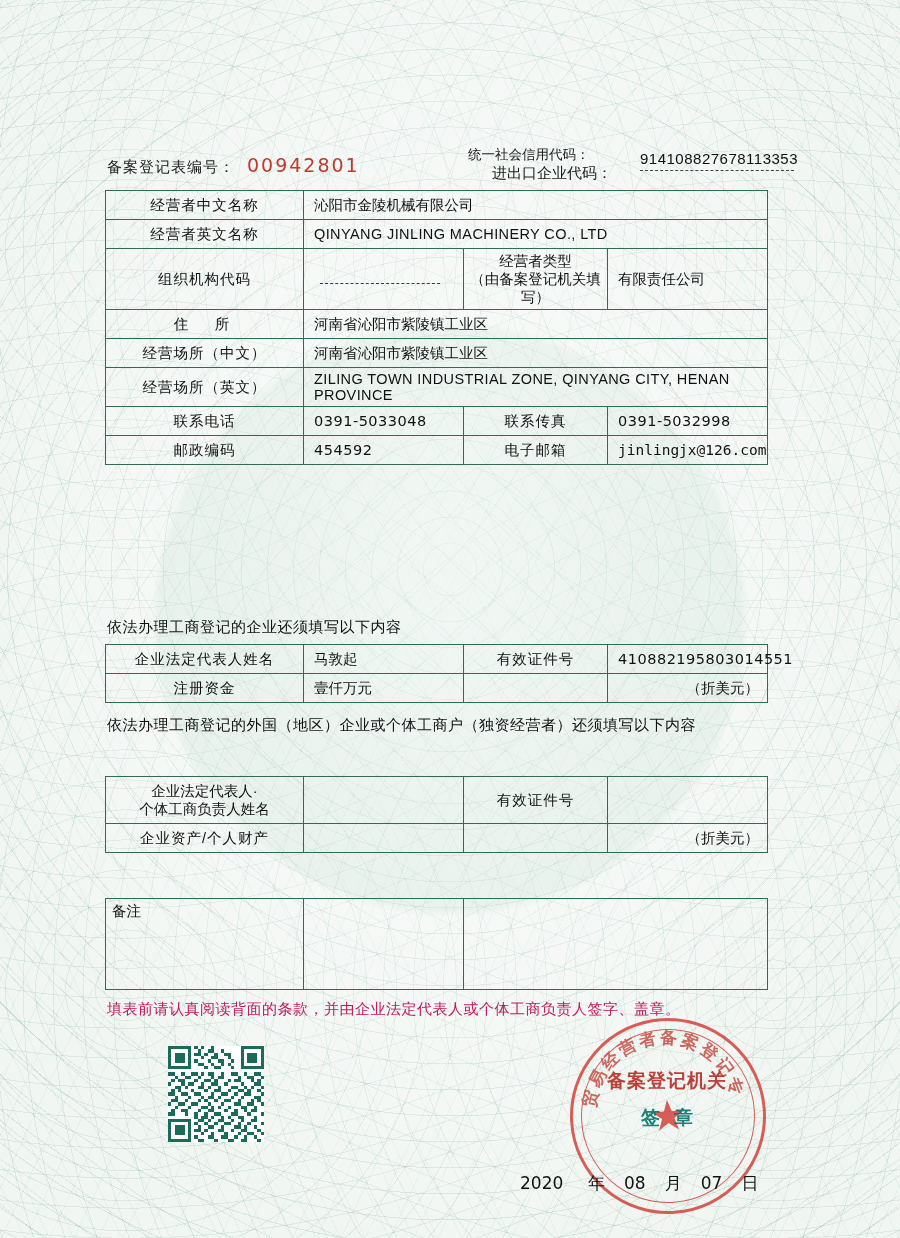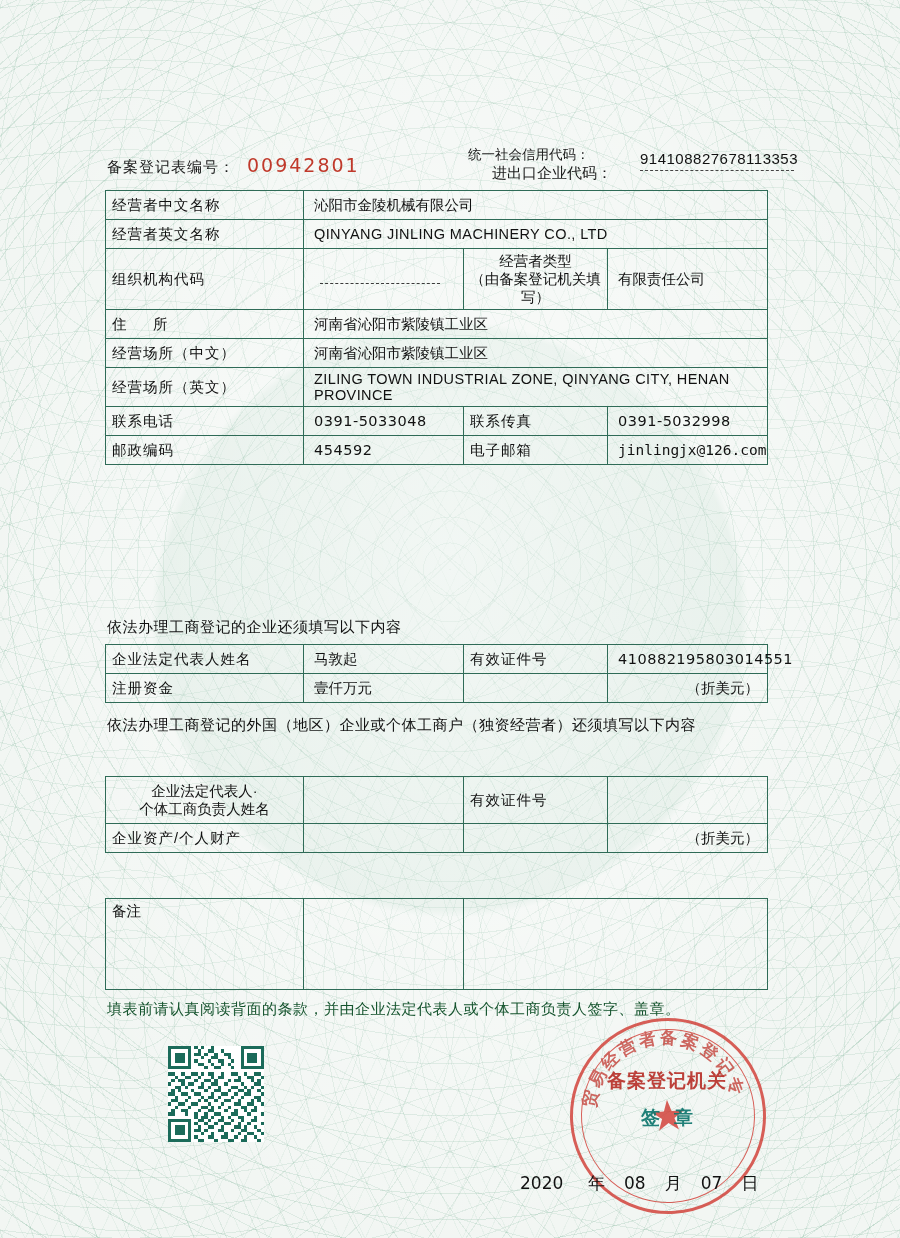--- a/index.html
+++ b/index.html
@@ -117,20 +117,21 @@
   }
   table.main td {
     border: 1px solid #2f6b57;
     height: 22px;
     padding: 3px 6px;
     vertical-align: middle;
     font-size: 14.5px;
     color: #111;
   }
   .lbl {
+    text-align: center;
     font-size: 14.5px;
     letter-spacing: 1px;
     color: #111;
   }
   .lbl-wide { letter-spacing: 6px; }
   .val-cn {
     font-family: "DejaVu Sans", sans-serif;
     font-size: 15px;
     padding-left: 10px !important;
   }
@@ -179,21 +180,21 @@
     font-size: 15px;
     color: #111;
     letter-spacing: 0.5px;
   }
 
   .footer-note {
     position: absolute;
     left: 107px;
     top: 1000px;
     font-size: 15px;
-    color: #14532d;
+    color: #be185d;
     letter-spacing: 0.5px;
   }
 
   .qr {
     position: absolute;
     left: 168px;
     top: 1046px;
     width: 96px;
     height: 96px;
   }

